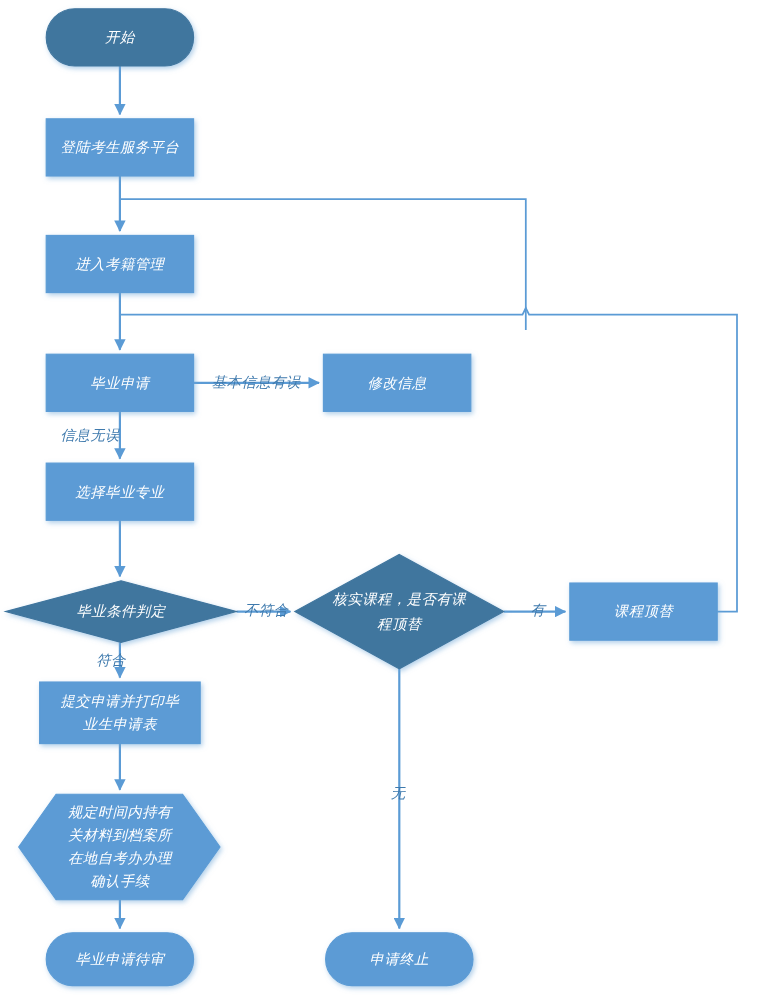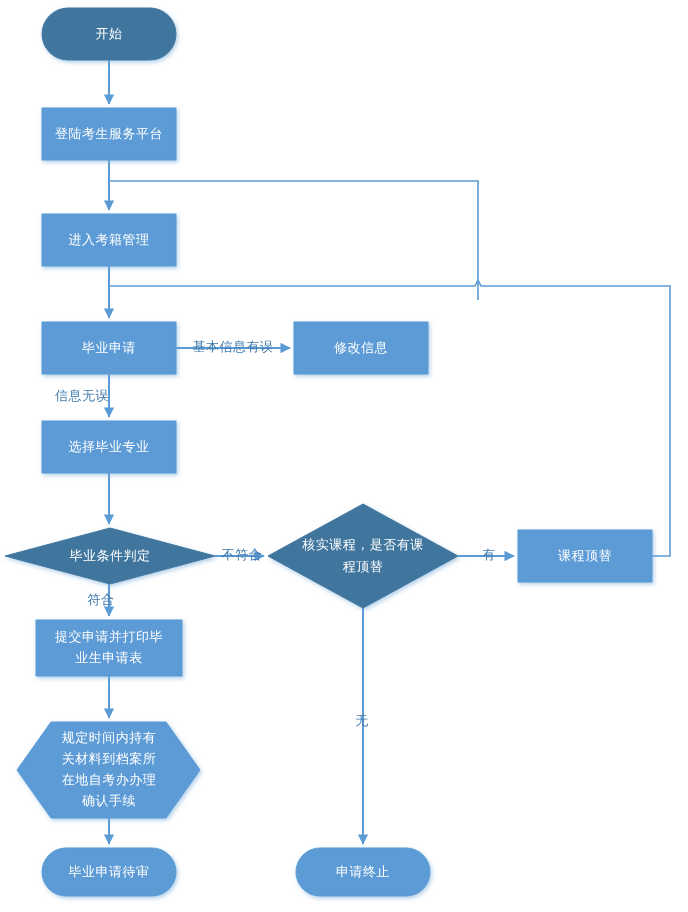--- a/index.html
+++ b/index.html
@@ -10,20 +10,21 @@
   body {
     width: 688px;
     height: 912px;
     font-family: "Liberation Sans", "DejaVu Sans", sans-serif;
     overflow: hidden;
   }
   #chart-root {
     position: relative;
     width: 688px;
     height: 720px;
+    font-style: italic;
   }
   svg#flow {
     display: block;
     width: 688px;
     height: 912px;
   }
   .node-shape {
     stroke: #5b9bd5;
     stroke-width: 1;
   }

